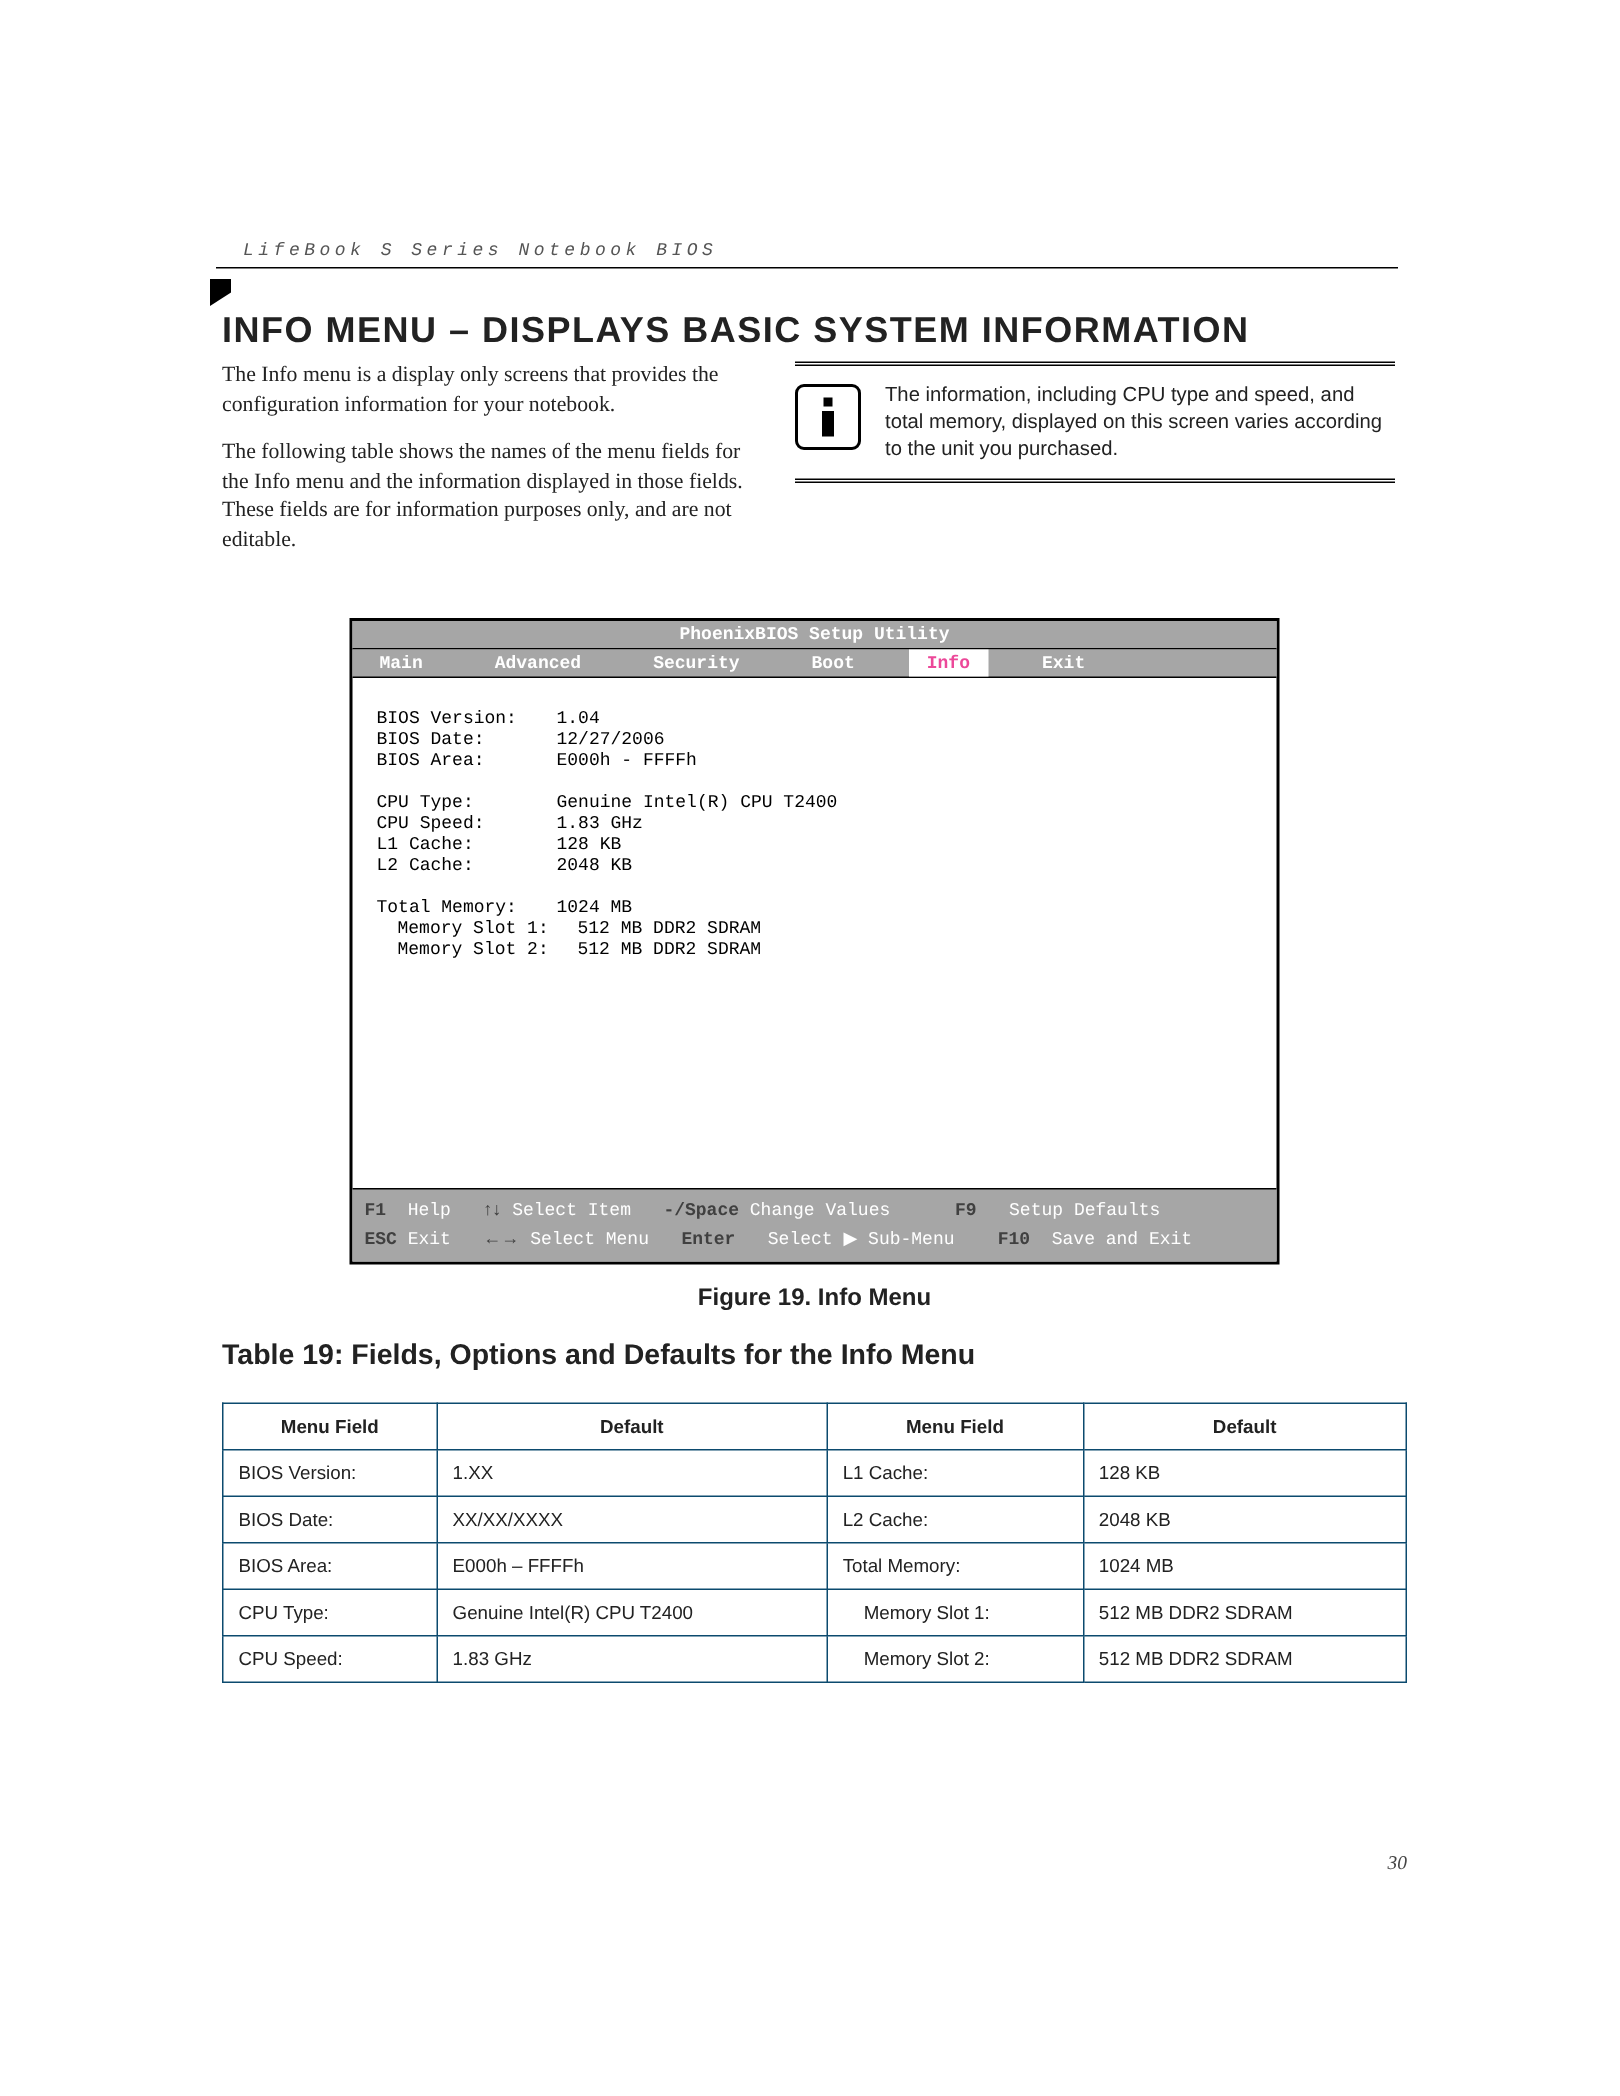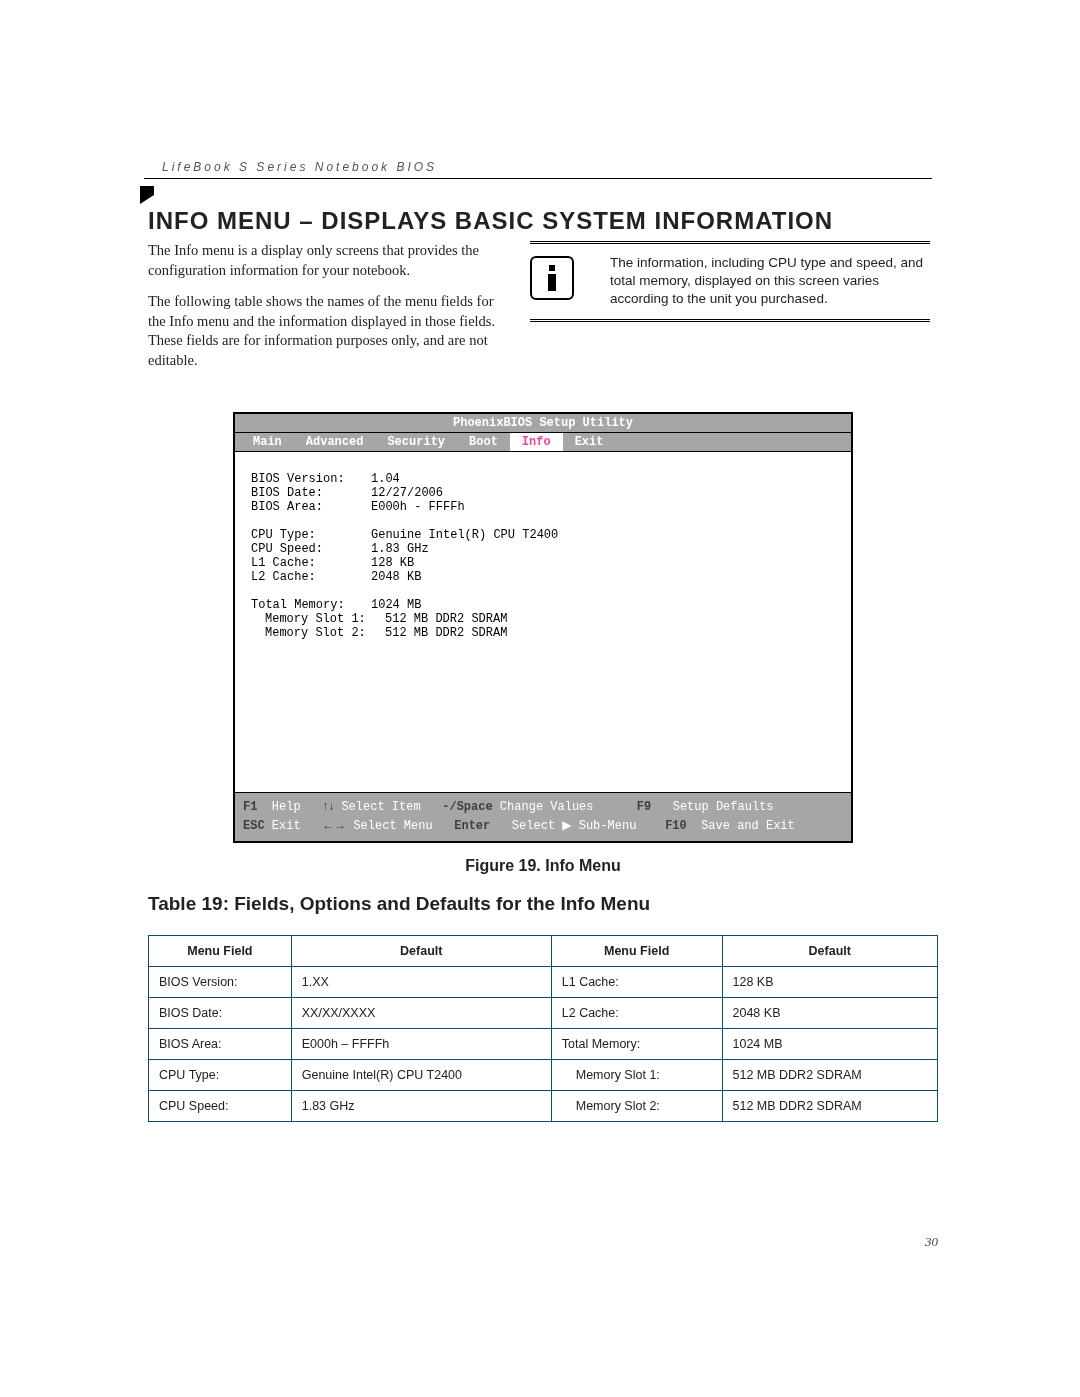--- a/index.html
+++ b/index.html
@@ -26,21 +26,21 @@
   .tab-mark {
     position: absolute;
     left: 140px;
     top: 186px;
     width: 14px;
     height: 18px;
     overflow: hidden;
   }
   .tab-mark svg { display:block; }
   .running-head {
-    font-family: Liberation Sans, sans-serif;
+    font-family: Liberation Mono, monospace;
     font-size: 12px;
     letter-spacing: 3px;
     font-style: italic;
     color: #555;
     border-bottom: 1.5px solid #000;
     padding: 0 0 4px 18px;
     margin-bottom: 28px;
     margin-left: -4px;
     margin-right: 6px;
   }
@@ -104,21 +104,20 @@
     content:"";
     position:absolute;
     top:9px; left:2px;
     width:8px; height:17px;
     background:#000;
   }
   .note-text {
     font-family: "Segoe UI", Arial, sans-serif;
     font-size: 13.5px;
     line-height: 1.35;
-    margin-left: 20px;
   }
 
   
   .bios-wrap {
     margin: 30px auto 0 auto;
     width: 620px;
   }
   .bios {
     border: 2px solid #000;
     font-family: "Courier New", monospace;
@@ -134,20 +133,21 @@
     font-weight: bold;
     border-bottom: 1px solid #000;
   }
   .bios-tabs {
     display: flex;
     background: #a6a6a6;
     color: #fff;
     font-weight: bold;
     padding: 0 6px;
     border-bottom: 1px solid #000;
+    gap: 24px;
   }
   .bios-tab {
     padding: 2px 12px;
   }
   .bios-tab.active {
     background: #fff;
     color: #ec4899;
   }
   .bios-body {
     padding: 20px 16px 70px 16px;

